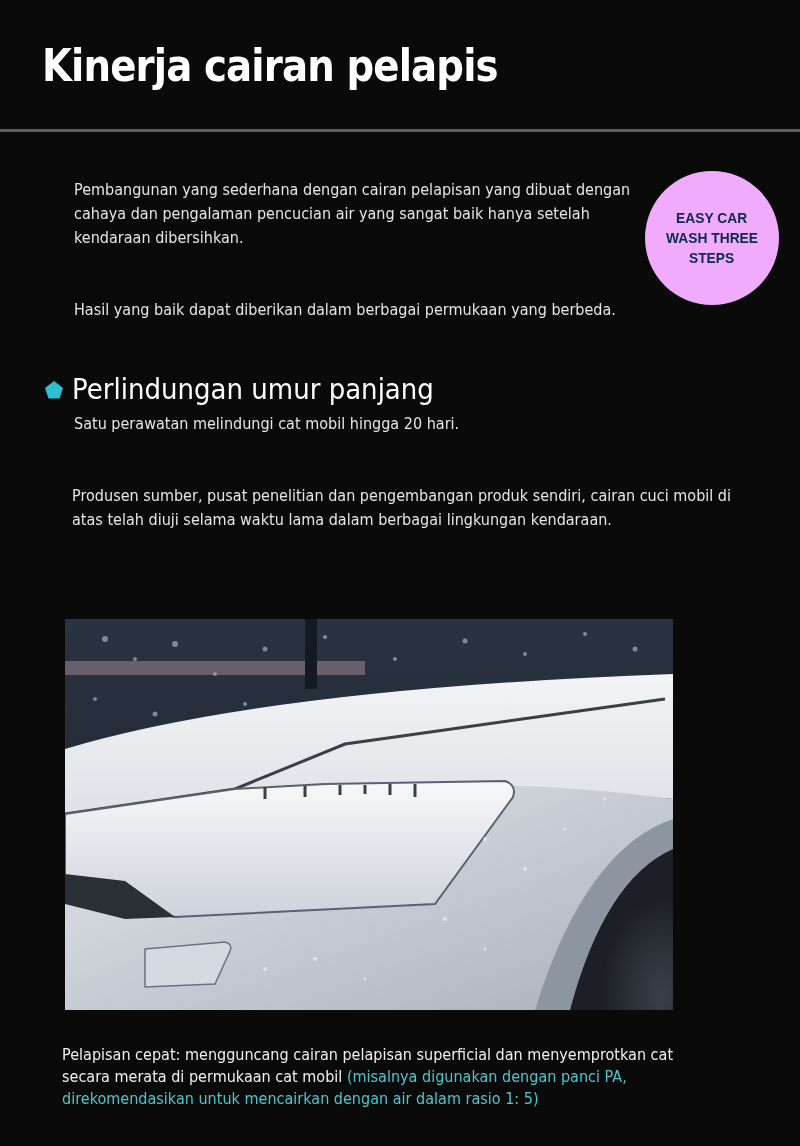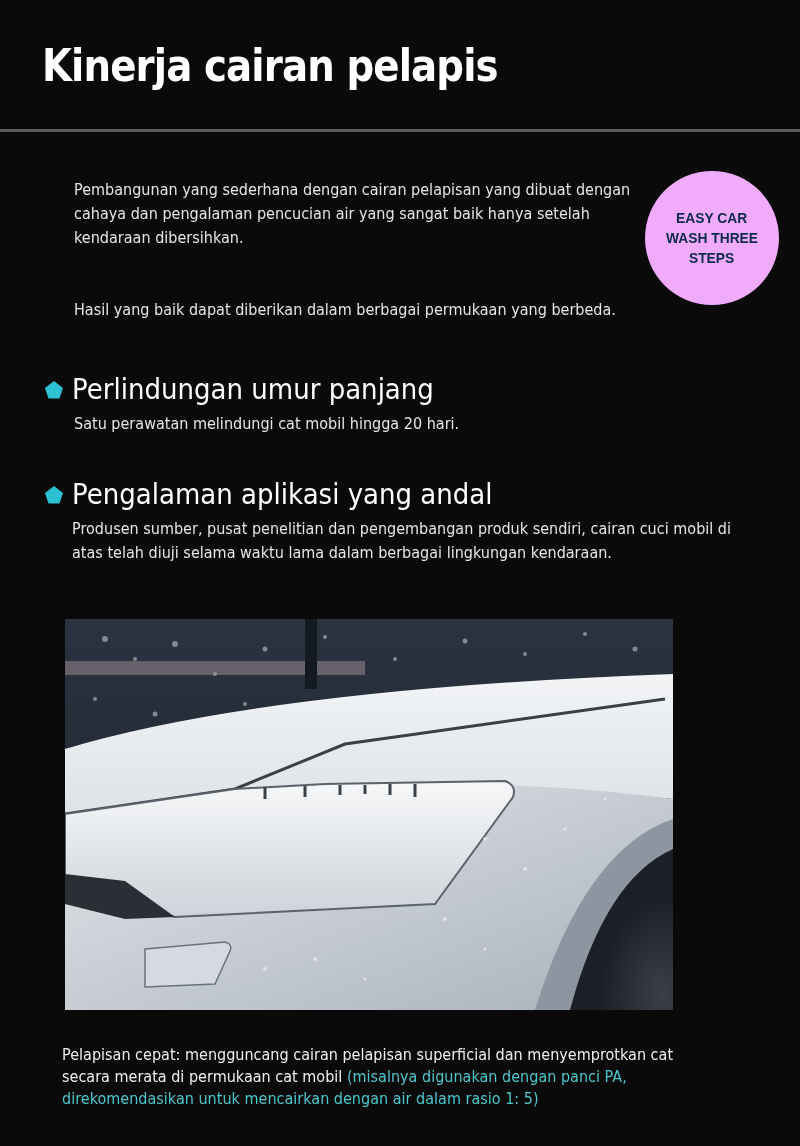--- a/index.html
+++ b/index.html
@@ -82,26 +82,20 @@
   <div class="feature-head">
     <svg class="bullet" viewBox="0 0 20 20">
         <polygon points="10,1 19,8 15.5,18.5 4.5,18.5 1,8" fill="#2cc0d2"></polygon>
       </svg>
     <div class="feature-title">Perlindungan umur panjang</div>
   </div>
   <div class="feature-desc">Satu perawatan melindungi cat mobil hingga 20 hari.</div>
 </div>
 
 <div class="feature" id="f4">
-  <div class="feature-head">
-    <svg class="bullet" viewBox="0 0 20 20">
-        <polygon points="10,1 19,8 15.5,18.5 4.5,18.5 1,8" fill="#2cc0d2"></polygon>
-      </svg>
-    <div class="feature-title">Pengalaman aplikasi yang andal</div>
-  </div>
   <div class="feature-desc">Produsen sumber, pusat penelitian dan pengembangan produk sendiri, cairan cuci mobil di atas telah diuji selama waktu lama dalam berbagai lingkungan kendaraan.</div>
 </div>
 
 <div class="photo">
   <svg width="608" height="391" viewBox="0 0 608 391">
     <defs>
       <linearGradient id="bg" x1="0" y1="0" x2="0" y2="1">
         <stop offset="0" stop-color="#2a3340"></stop>
         <stop offset="1" stop-color="#1a2029"></stop>
       </linearGradient>

